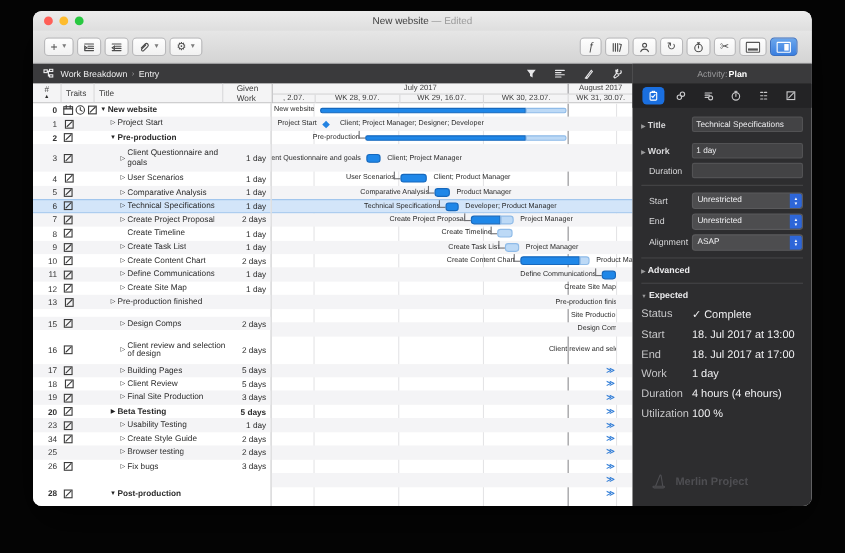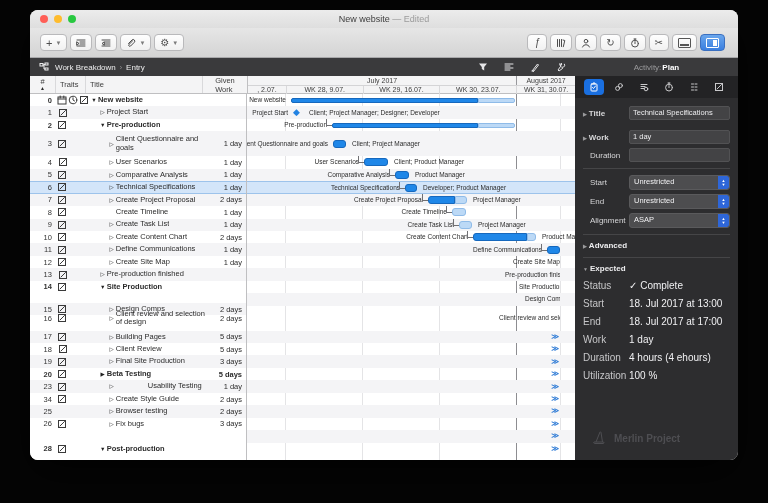--- a/index.html
+++ b/index.html
@@ -526,37 +526,21 @@
                 <path d="M7.5 2.5 3 7"></path>
               </svg>
             </span>
           </div>
           <div class="c-title" style="padding-left: 11px;">
             <span class="disc">▷</span>
             <span class="txt">Pre-production finished</span>
           </div>
           <div class="c-work"></div>
         </div>
-        <div class="row trow" style="top: 186.75px; height: 12.45px;">
-          <div class="c-num bold">14</div>
-          <div class="c-traits">
-            <span style="display: inline-flex; align-items: center;">
-              <svg width="10" height="10" viewBox="0 0 10 10" fill="none" stroke="currentColor" stroke-width="1" stroke-linecap="round">
-                <rect x="1.5" y="1.5" width="7" height="7"></rect>
-                <path d="M7.5 2.5 3 7"></path>
-              </svg>
-            </span>
-          </div>
-          <div class="c-title" style="padding-left: 11px;">
-            <span class="disc">▼</span>
-            <span class="txt bold">Site Production</span>
-          </div>
-          <div class="c-work"></div>
-        </div>
-        <div class="row trow zebra" style="top: 209px; height: 12.45px;">
+        <div class="row trow zebra" style="top: 194px; height: 12.45px;">
           <div class="c-num">15</div>
           <div class="c-traits">
             <span style="display: inline-flex; align-items: center;">
               <svg width="10" height="10" viewBox="0 0 10 10" fill="none" stroke="currentColor" stroke-width="1" stroke-linecap="round">
                 <rect x="1.5" y="1.5" width="7" height="7"></rect>
                 <path d="M7.5 2.5 3 7"></path>
               </svg>
             </span>
           </div>
           <div class="c-title" style="padding-left: 20px;">
@@ -649,21 +633,21 @@
         <div class="row trow zebra" style="top: 286.35px; height: 12.45px;">
           <div class="c-num">23</div>
           <div class="c-traits">
             <span style="display: inline-flex; align-items: center;">
               <svg width="10" height="10" viewBox="0 0 10 10" fill="none" stroke="currentColor" stroke-width="1" stroke-linecap="round">
                 <rect x="1.5" y="1.5" width="7" height="7"></rect>
                 <path d="M7.5 2.5 3 7"></path>
               </svg>
             </span>
           </div>
-          <div class="c-title" style="padding-left: 20px; gap: 32px;">
+          <div class="c-title" style="padding-left: 20px;">
             <span class="disc">▷</span>
             <span class="txt">Usability Testing</span>
           </div>
           <div class="c-work">1 day</div>
         </div>
         <div class="row trow" style="top: 298.8px; height: 12.45px;">
           <div class="c-num">34</div>
           <div class="c-traits">
             <span style="display: inline-flex; align-items: center;">
               <svg width="10" height="10" viewBox="0 0 10 10" fill="none" stroke="currentColor" stroke-width="1" stroke-linecap="round">

